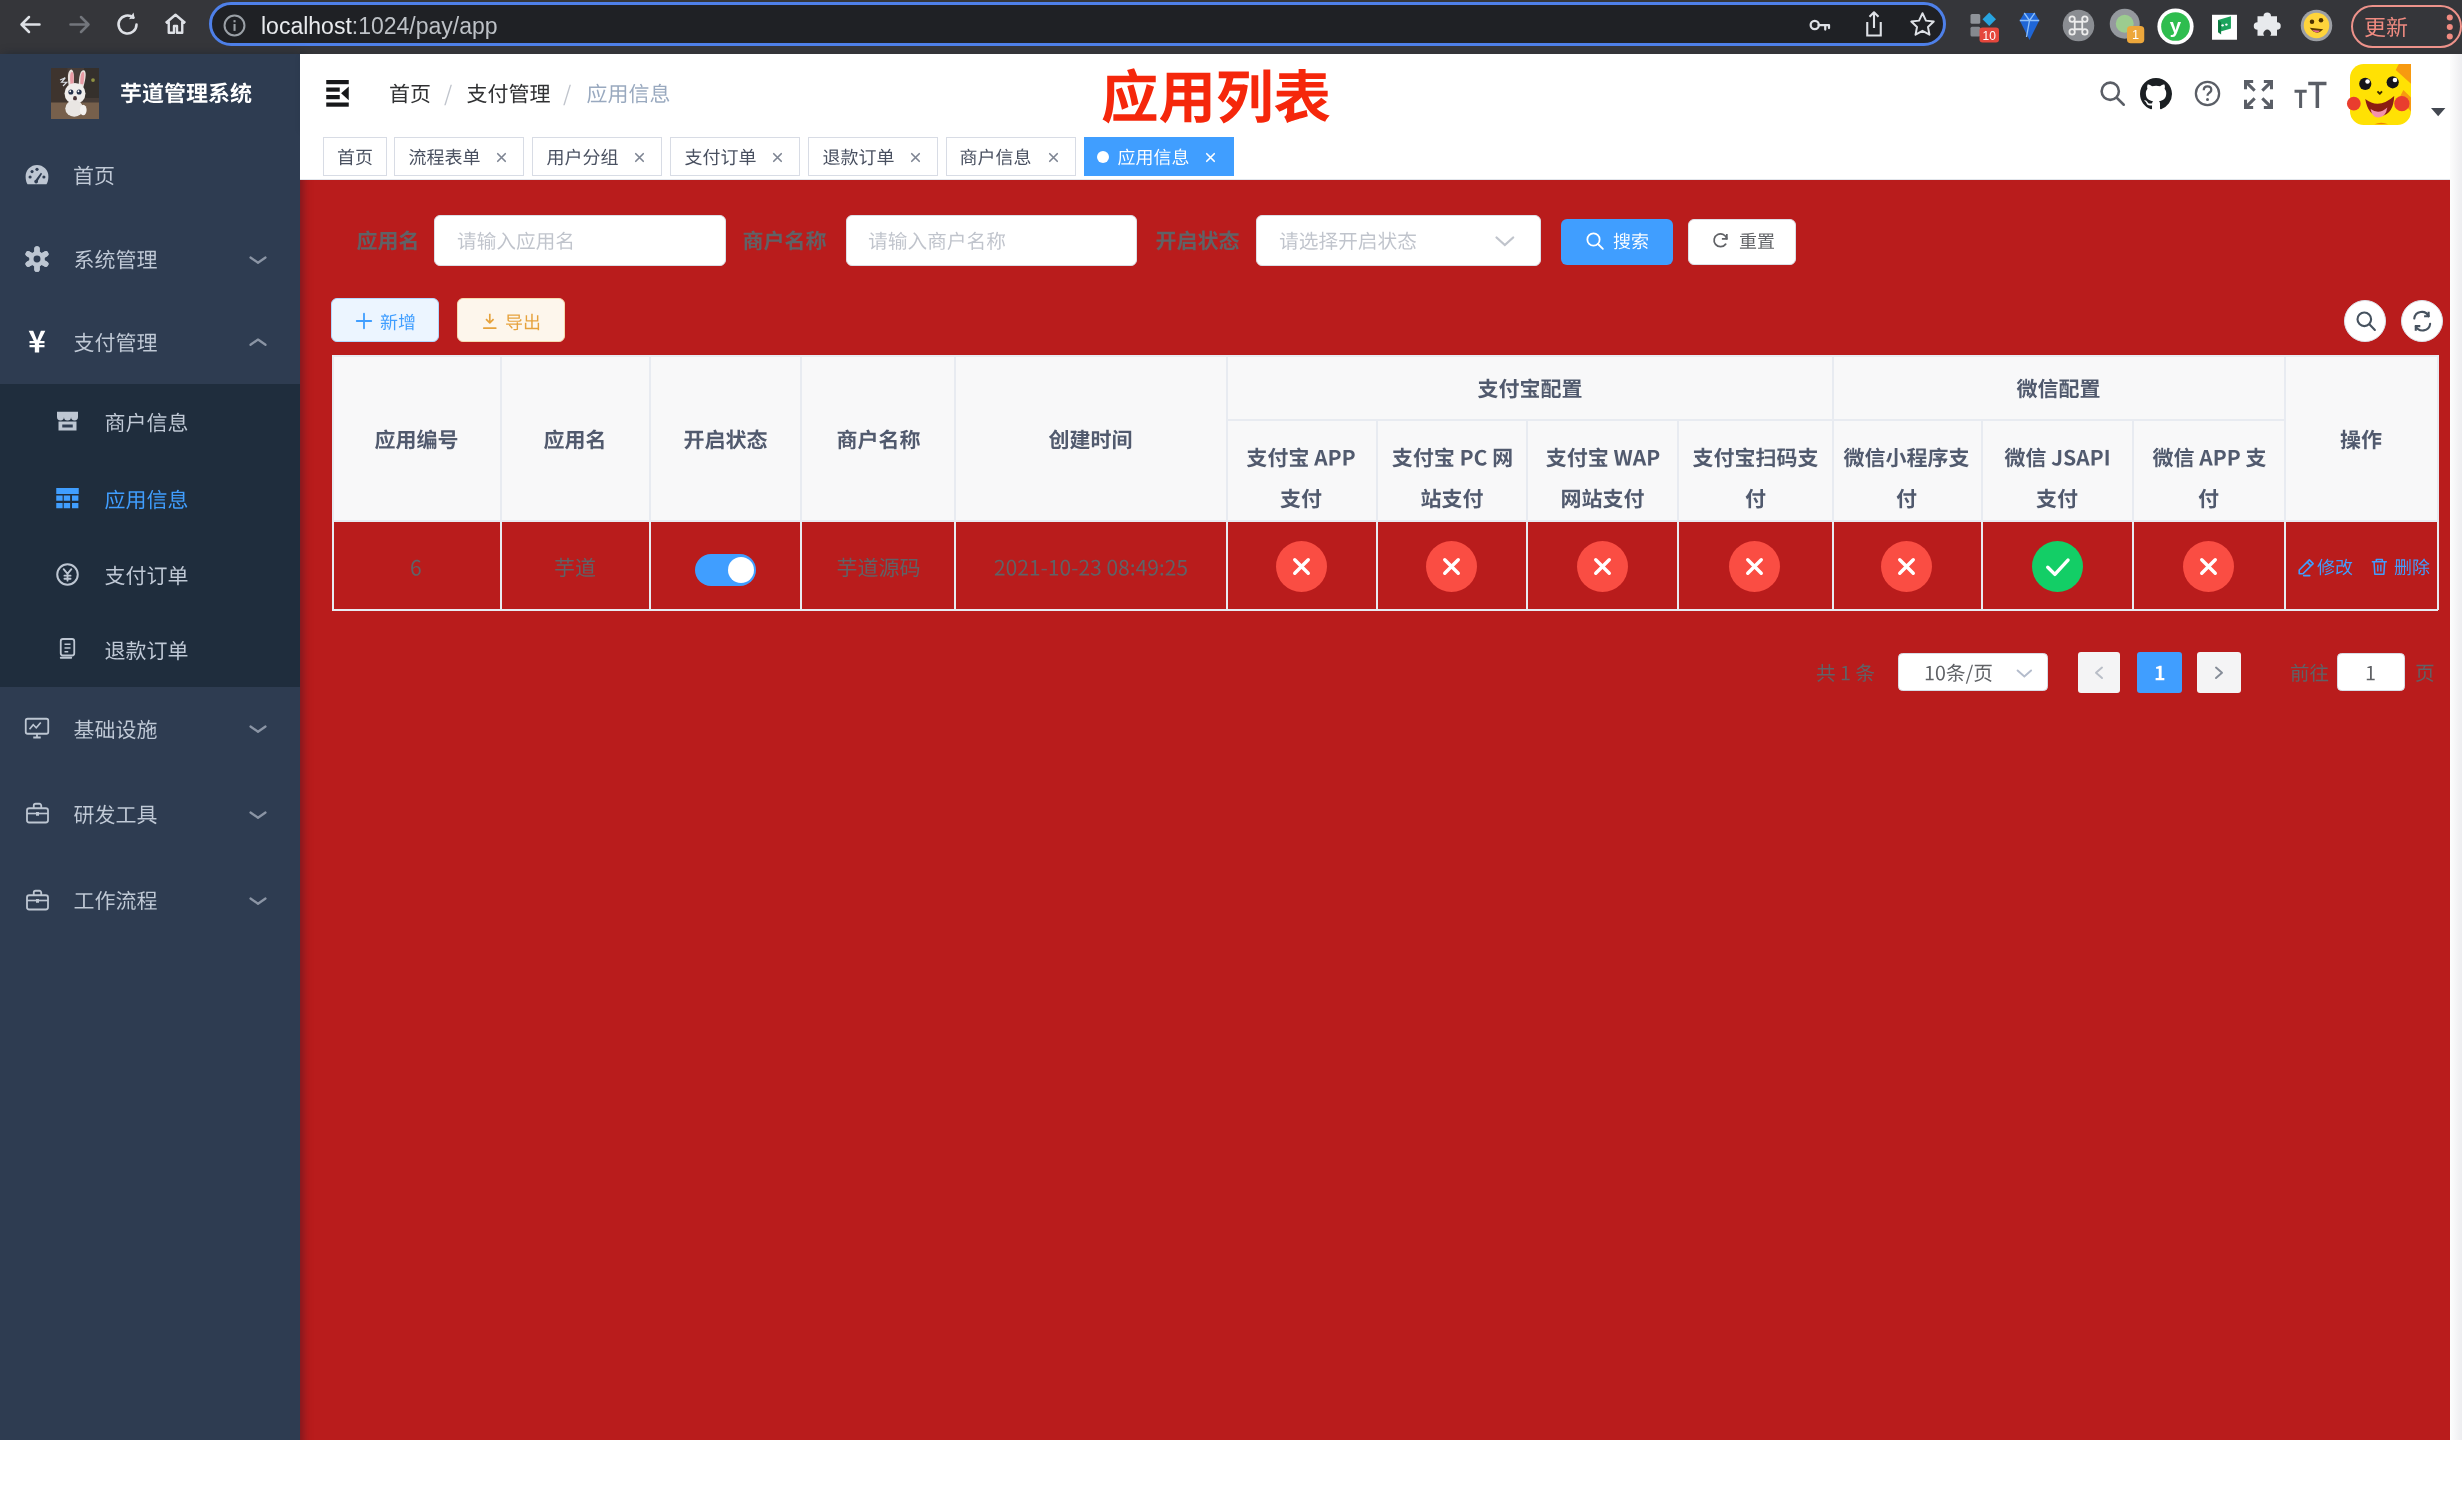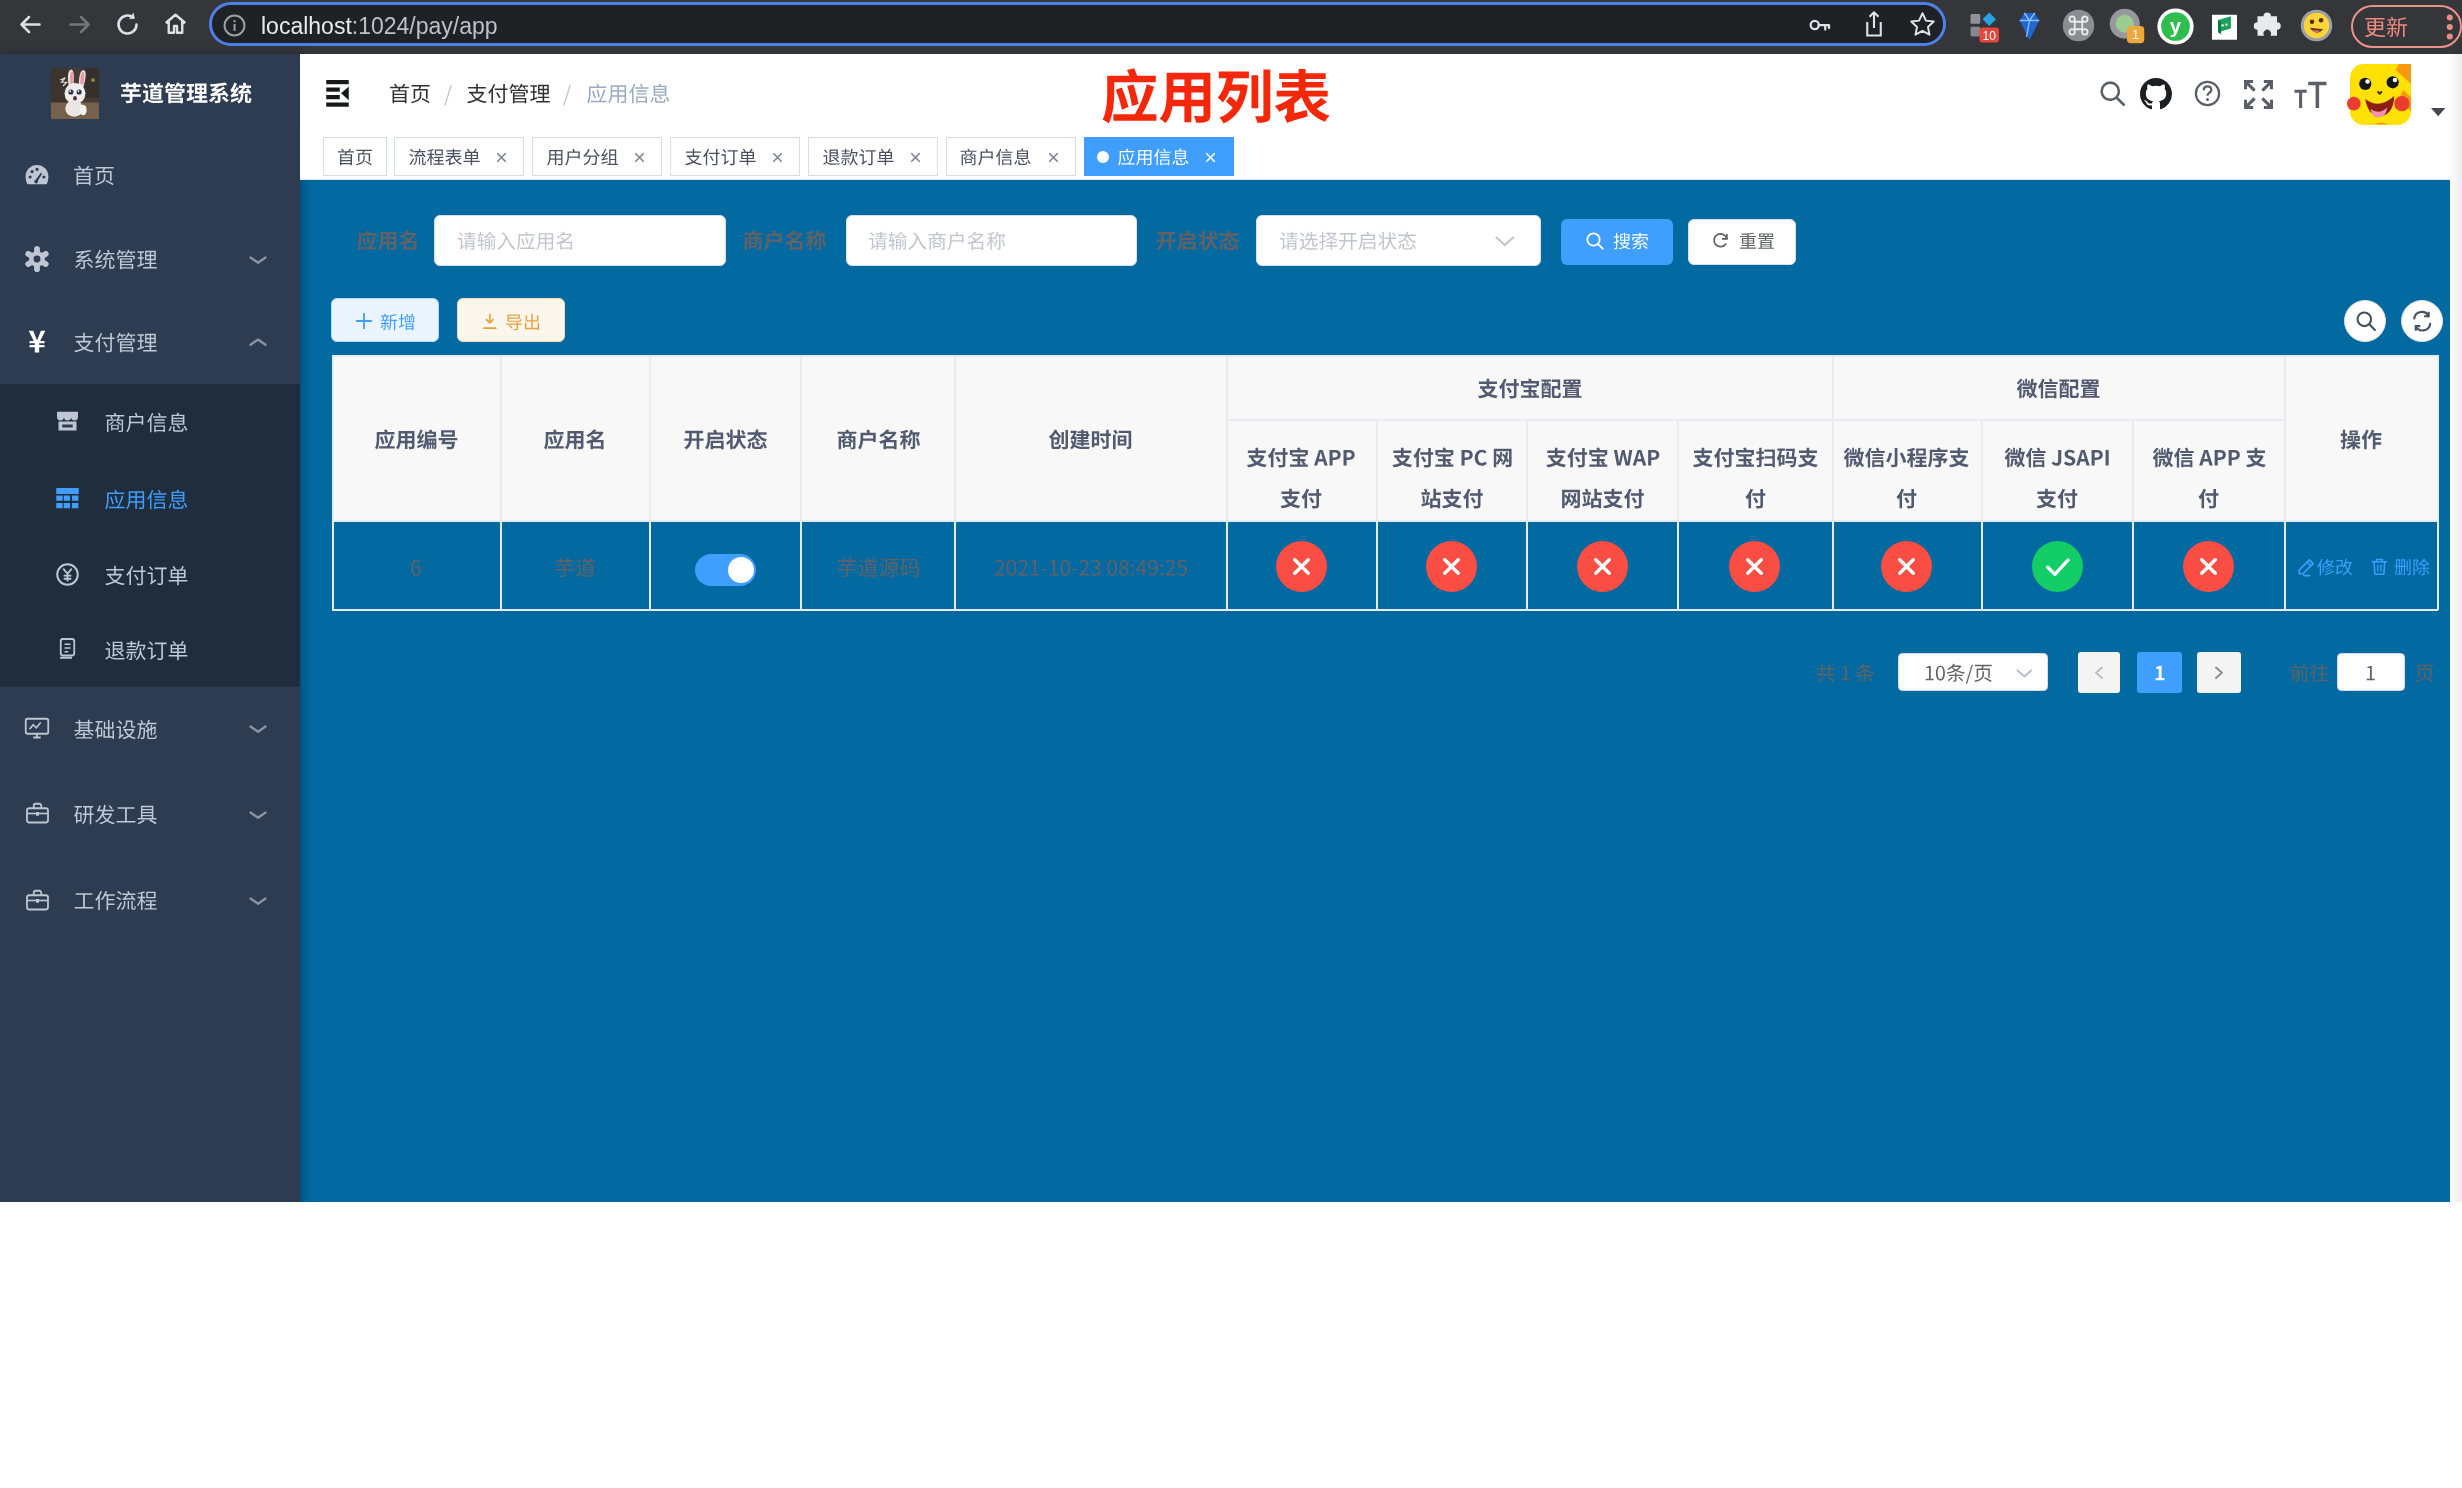--- a/index.html
+++ b/index.html
@@ -1,13 +1,13 @@
 <!DOCTYPE html>
 <html style="font-size:12px"><head><meta charset="utf-8"><title>t</title><style>html,body{margin:0;padding:0}
-#p{position:relative;width:2462px;height:1202px;background:#0369a1;overflow:hidden;font-family:"Liberation Sans",sans-serif}
+#p{position:relative;width:2462px;height:1440px;background:#b91c1c;overflow:hidden;font-family:"Liberation Sans",sans-serif}
 .a{position:absolute}
 svg.t{position:absolute;display:block;overflow:visible}
 svg.i{position:absolute;display:block;overflow:visible}
 .lt{position:absolute;white-space:pre}</style></head><body>
 <div id="p">
     <div class="a" style="left:0;top:0;width:2462px;height:54px;background:#35363a"></div>
     <svg class="i" style="left:17.4px;top:11.4px" width="27" height="27" viewBox="0 0 36 36">
       <path d="M30 18H7M16 8L6 18l10 10" stroke="#dee1e6" stroke-width="3.4" fill="none" stroke-linecap="round" stroke-linejoin="round"></path>
     </svg>
     <svg class="i" style="left:66px;top:11.4px" width="27" height="27" viewBox="0 0 36 36">

